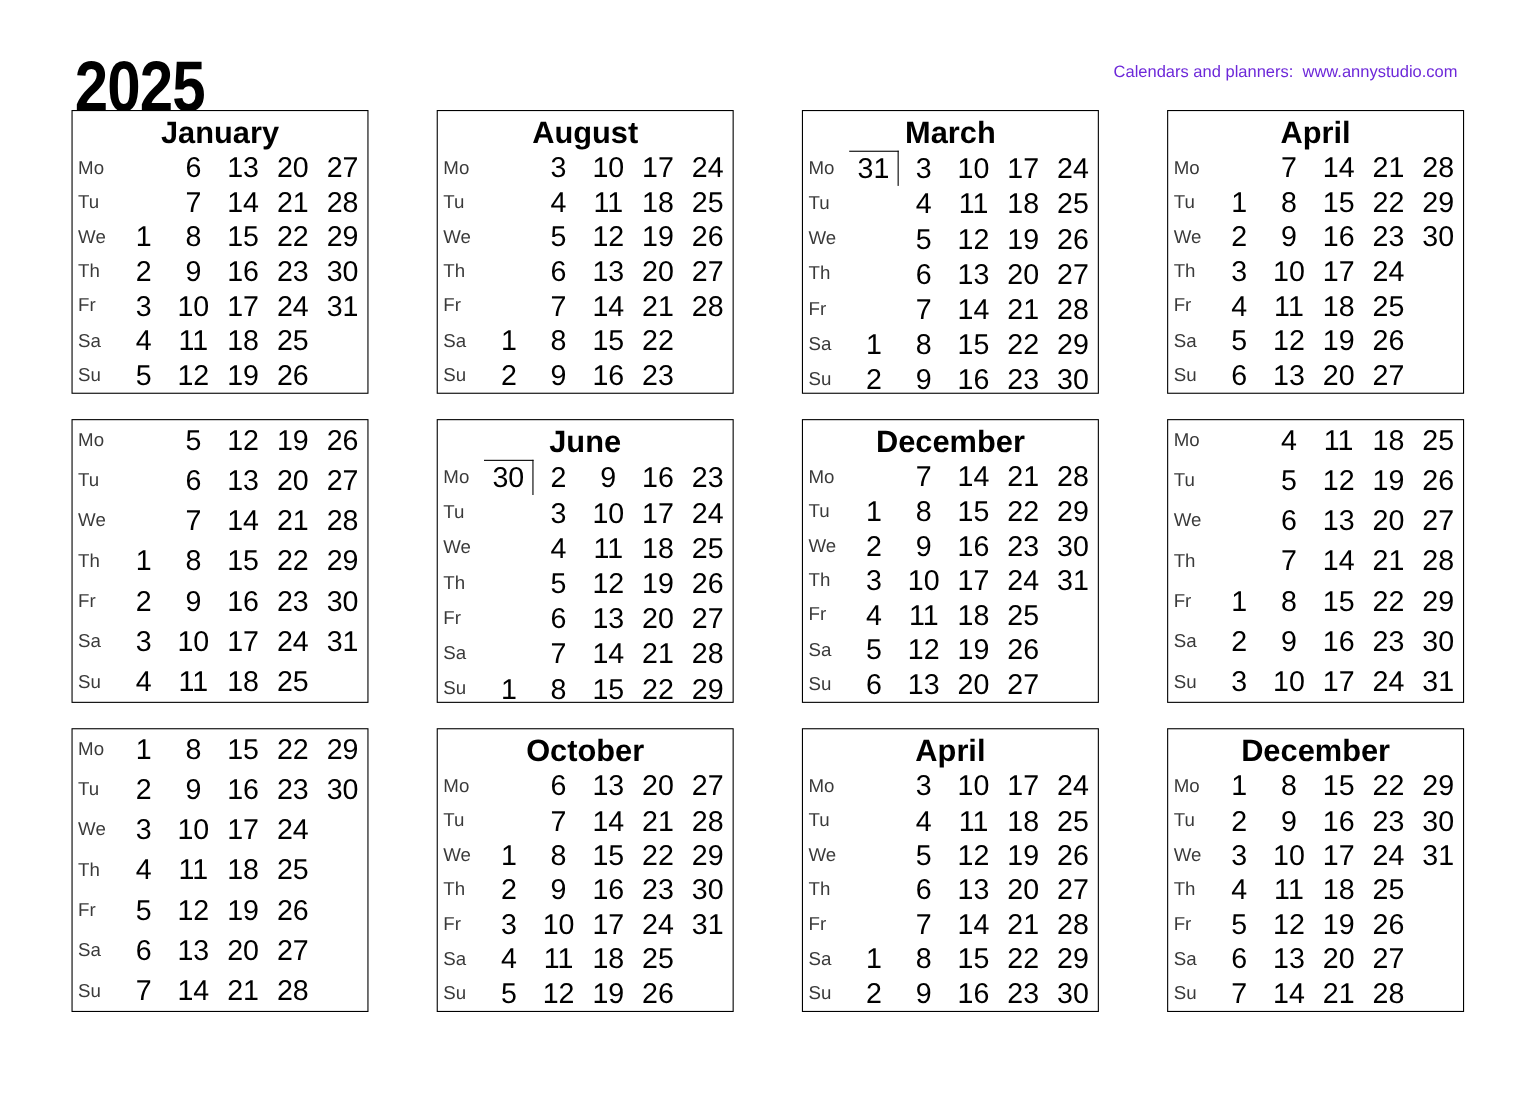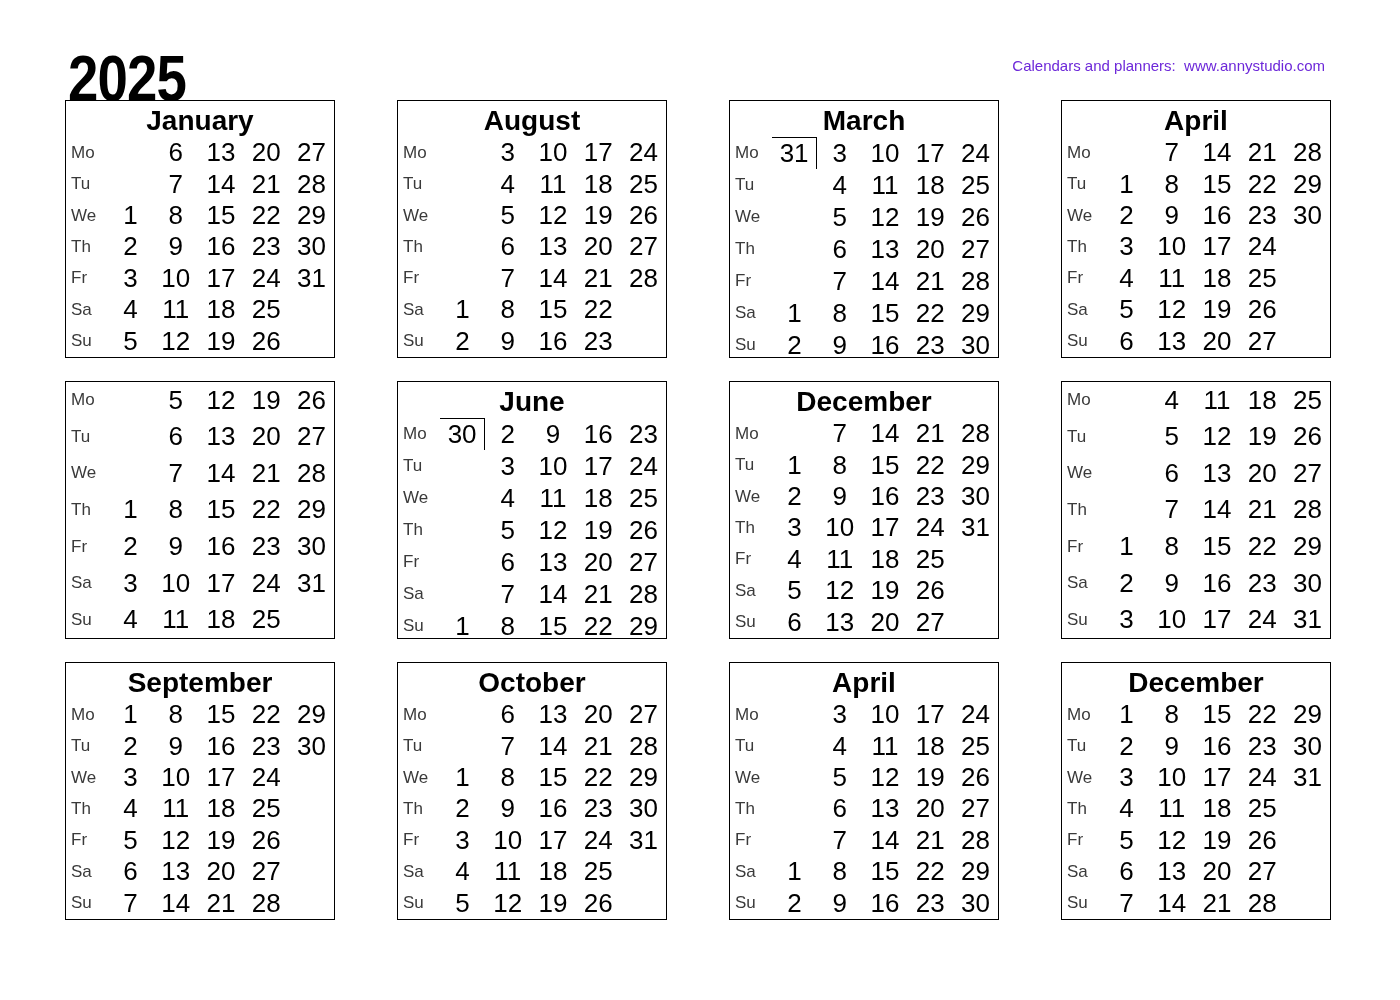--- a/index.html
+++ b/index.html
@@ -536,21 +536,20 @@
           <span class="dow-label">Su</span>
           <span class="date-cell">3</span>
           <span class="date-cell">10</span>
           <span class="date-cell">17</span>
           <span class="date-cell">24</span>
           <span class="date-cell">31</span>
         </div>
       </div>
     </div>
     <div class="month">
-      <div class="month-title">September</div>
       <div class="month-rows">
         <div class="dow-row">
           <span class="dow-label">Mo</span>
           <span class="date-cell">1</span>
           <span class="date-cell">8</span>
           <span class="date-cell">15</span>
           <span class="date-cell">22</span>
           <span class="date-cell">29</span>
         </div>
         <div class="dow-row">

